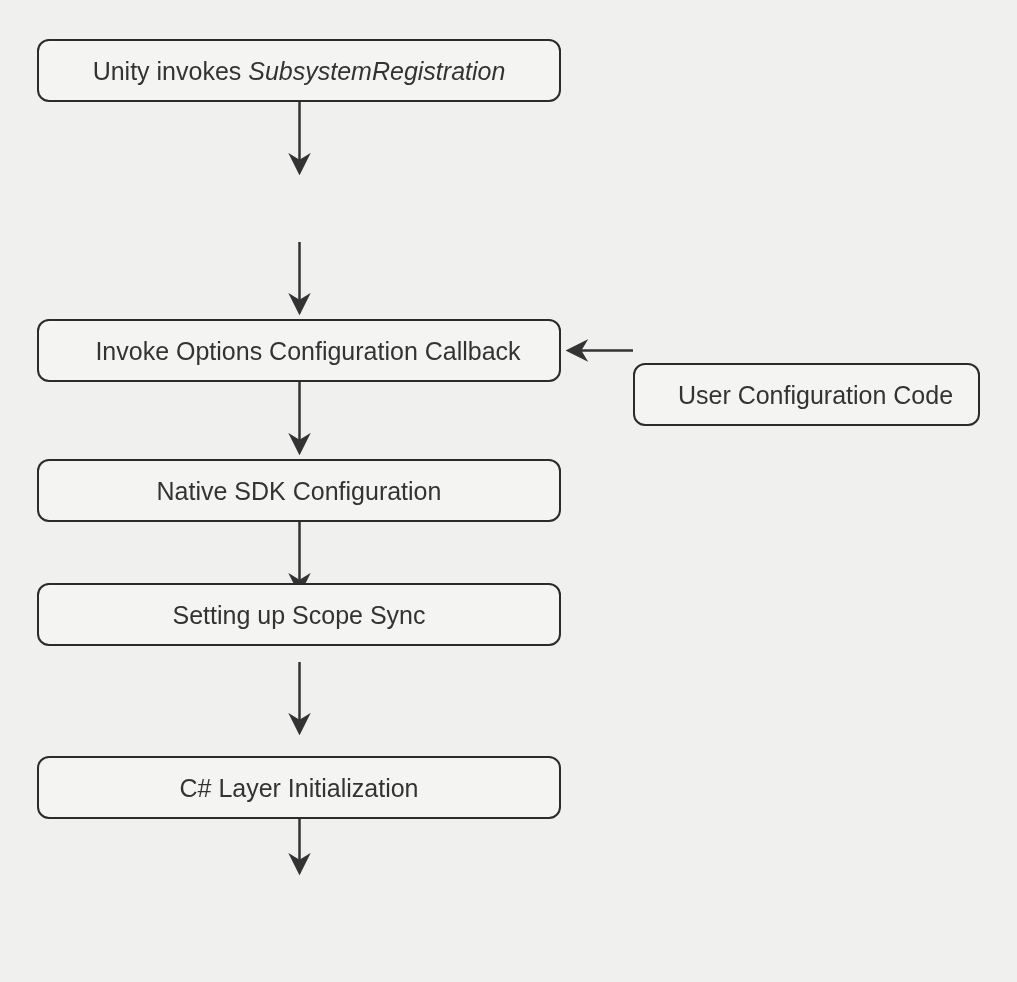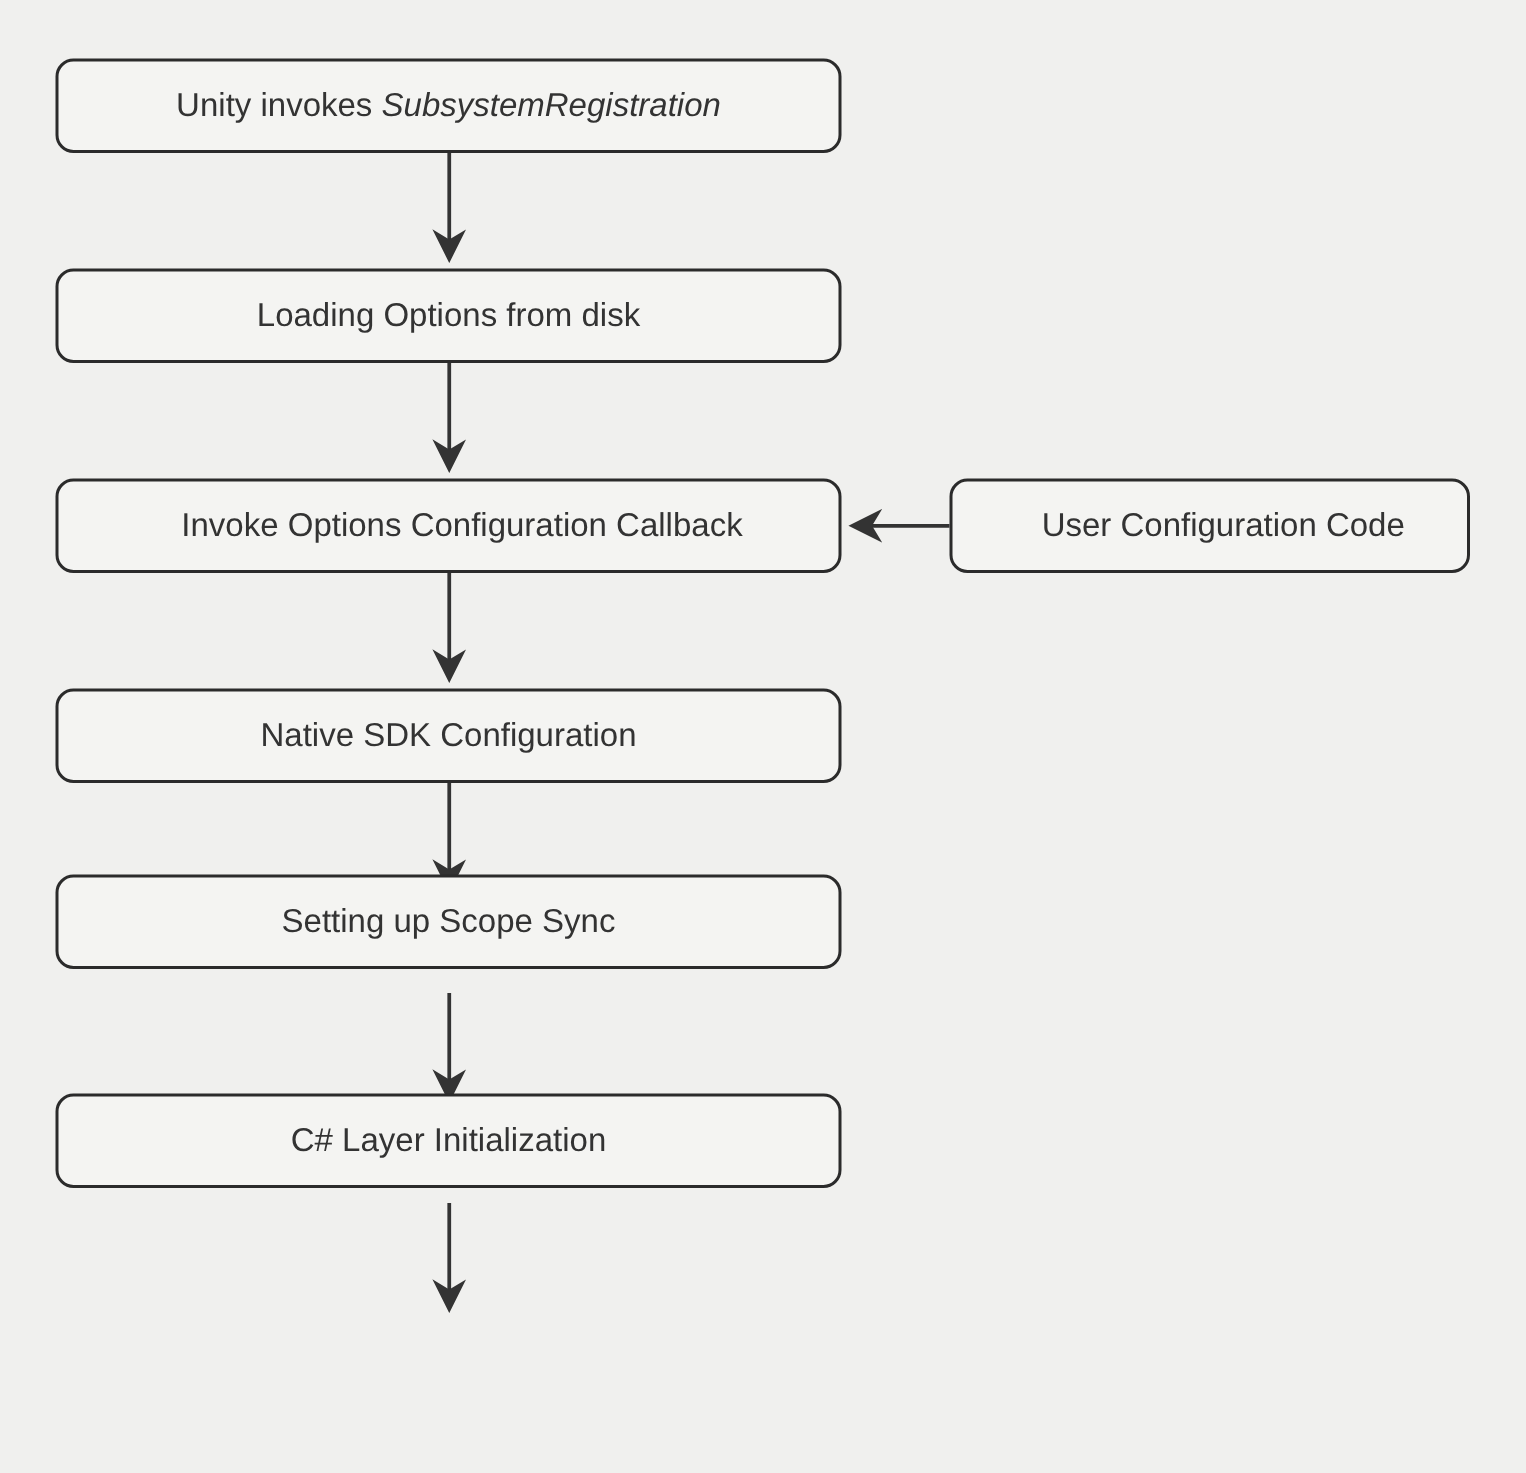--- a/index.html
+++ b/index.html
@@ -26,40 +26,41 @@
     position: absolute;
     box-sizing: border-box;
     background: #f4f4f2;
     border: 2.5px solid #2b2b2b;
     border-radius: 12px;
     display: flex;
     align-items: center;
     justify-content: center;
     text-align: left;
     color: #333333;
-    font-size: 22px;
+    font-size: 25px;
     line-height: 1.2;
     white-space: nowrap;
   }
   .node.main {
     left: 37px;
     width: 524px;
     height: 63px;
   }
   .node.side {
     left: 633px;
     width: 347px;
     height: 63px;
+    margin-top: 44px;
   }
   .n1 { top: 39px; }
   .n2 { top: 179px; }
   .n3 { top: 319px; padding-left: 18px; }
   .n4 { top: 459px; }
   .n5 { top: 583px; }
-  .n6 { top: 729px; }
+  .n6 { top: 756px; }
   .n7 { top: 879px; }
   .italic { font-style: italic; }
 </style>
 </head>
 <body>
 
 <div class="diagram">
 
   <svg class="edges-layer" width="1017" height="982" viewBox="0 0 1017 982" xmlns="http://www.w3.org/2000/svg">
     <defs>
@@ -75,23 +76,20 @@
       <line x1="299.5" y1="662" x2="299.5" y2="732" marker-end="url(#arrowhead)"></line>
       <line x1="299.5" y1="802" x2="299.5" y2="872" marker-end="url(#arrowhead)"></line>
       <line x1="633" y1="350.5" x2="569" y2="350.5" marker-end="url(#arrowhead)"></line>
     </g>
   </svg>
 
   <div class="node main n1">
     <span><span>Unity invokes </span><span class="italic">SubsystemRegistration</span></span>
   </div>
 
-  <div class="node main n2">
-    <span>Loading Options from disk</span>
-  </div>
 
   <div class="node main n3">
     <span>Invoke Options Configuration Callback</span>
   </div>
 
   <div class="node side n3">
     <span>User Configuration Code</span>
   </div>
 
   <div class="node main n4">

